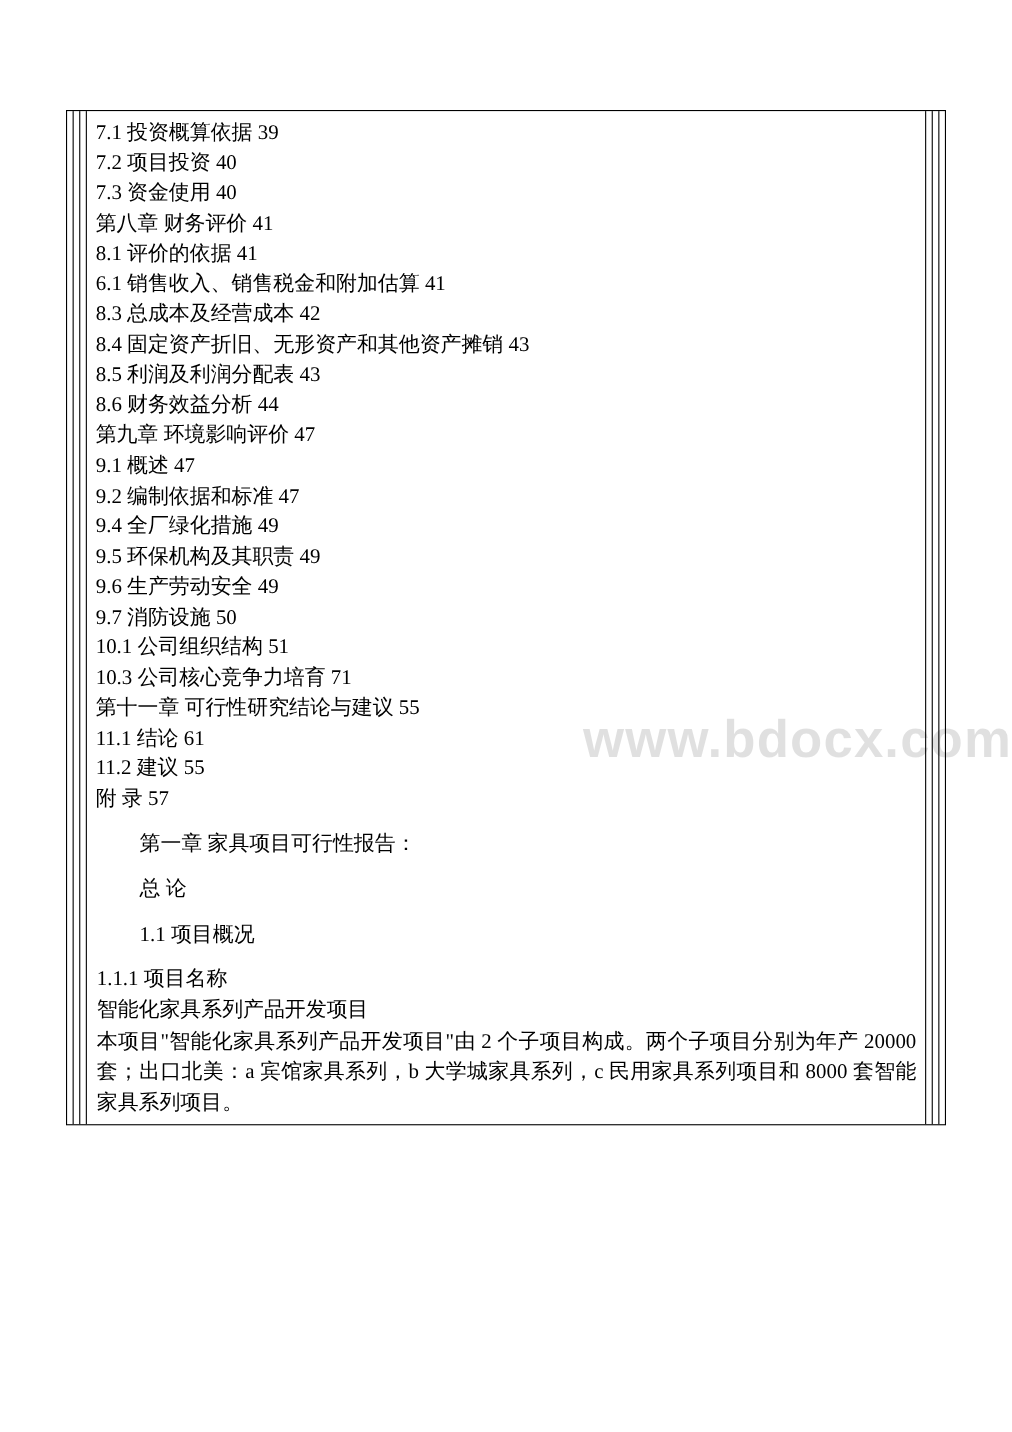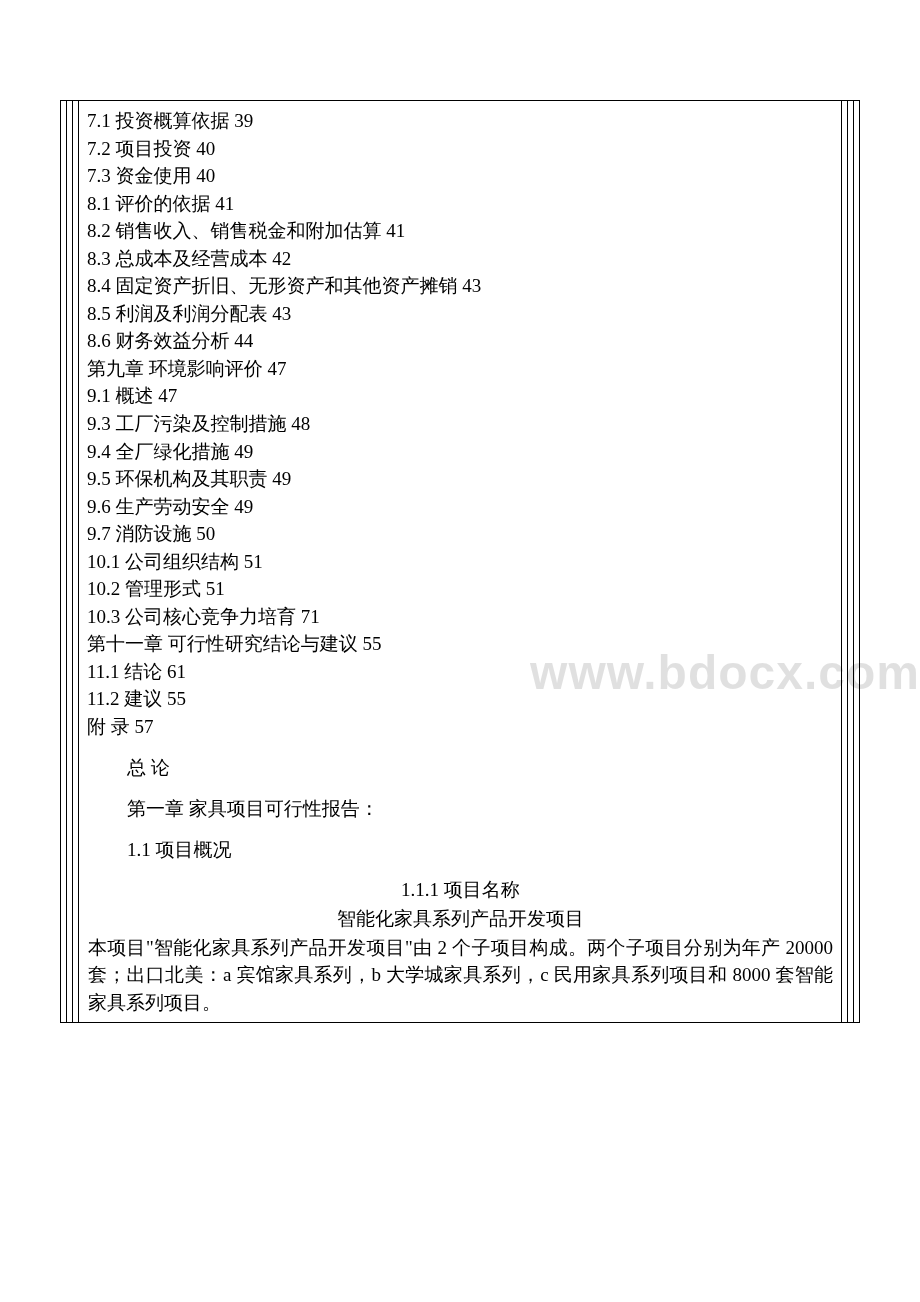--- a/index.html
+++ b/index.html
@@ -24,21 +24,21 @@
     .content-cell {
       flex: 1;
       padding: 6px 8px 6px 8px;
     }
     .toc-line {
       margin: 0;
       padding: 0;
       white-space: normal;
     }
     .indent1 { padding-left: 2.1em; margin-top: 0.7em; margin-bottom: 0.7em; }
-    .indent0 { padding-left: 0.05em; margin-top: 0.06em; text-align: center; }
+    .indent0 { padding-left: 0.05em; margin-top: 0.06em; }
     .watermark {
       position: absolute;
       top: 638px;
       left: 0; right: 0;
       text-align: right;
       font-family: Arial, sans-serif;
       font-size: 48px;
       font-weight: bold;
       color: rgba(0,0,0,0.12);
       letter-spacing: 1px;
@@ -54,43 +54,43 @@
 
 <div class="outer-frame">
   <div class="side-spacer"></div>
   <div class="side-spacer"></div>
   <div class="side-spacer"></div>
   <div class="content-cell">
 
     <div class="toc-line">7.1 投资概算依据 39</div>
     <div class="toc-line">7.2 项目投资 40</div>
     <div class="toc-line">7.3 资金使用 40</div>
+    <div class="toc-line">第八章 财务评价 41</div>
     <div class="toc-line">8.1 评价的依据 41</div>
-    <div class="toc-line">8.2 销售收入、销售税金和附加估算 41</div>
+    <div class="toc-line">6.1 销售收入、销售税金和附加估算 41</div>
     <div class="toc-line">8.3 总成本及经营成本 42</div>
     <div class="toc-line">8.4 固定资产折旧、无形资产和其他资产摊销 43</div>
     <div class="toc-line">8.5 利润及利润分配表 43</div>
     <div class="toc-line">8.6 财务效益分析 44</div>
     <div class="toc-line">第九章 环境影响评价 47</div>
     <div class="toc-line">9.1 概述 47</div>
-    <div class="toc-line">9.3 工厂污染及控制措施 48</div>
+    <div class="toc-line">9.2 编制依据和标准 47</div>
     <div class="toc-line">9.4 全厂绿化措施 49</div>
     <div class="toc-line">9.5 环保机构及其职责 49</div>
     <div class="toc-line">9.6 生产劳动安全 49</div>
     <div class="toc-line">9.7 消防设施 50</div>
     <div class="toc-line">10.1 公司组织结构 51</div>
-    <div class="toc-line">10.2 管理形式 51</div>
     <div class="toc-line">10.3 公司核心竞争力培育 71</div>
     <div class="toc-line">第十一章 可行性研究结论与建议 55</div>
     <div class="toc-line">11.1 结论 61</div>
     <div class="toc-line">11.2 建议 55</div>
     <div class="toc-line">附  录 57</div>
 
+    <div class="indent1">第一章 家具项目可行性报告：</div>
     <div class="indent1">总 论</div>
-    <div class="indent1">第一章 家具项目可行性报告：</div>
     <div class="indent1">1.1 项目概况</div>
 
     <div class="indent0">1.1.1 项目名称</div>
     <div class="indent0"> 智能化家具系列产品开发项目</div>
     <div class="indent0 body-para"> 本项目"智能化家具系列产品开发项目"由 2 个子项目构成。两个子项目分别为年产 20000 套；出口北美：a 宾馆家具系列，b 大学城家具系列，c 民用家具系列项目和 8000 套智能家具系列项目。</div>
 
   </div>
   <div class="side-spacer-r"></div>
   <div class="side-spacer-r"></div>
   <div class="side-spacer-r"></div>

